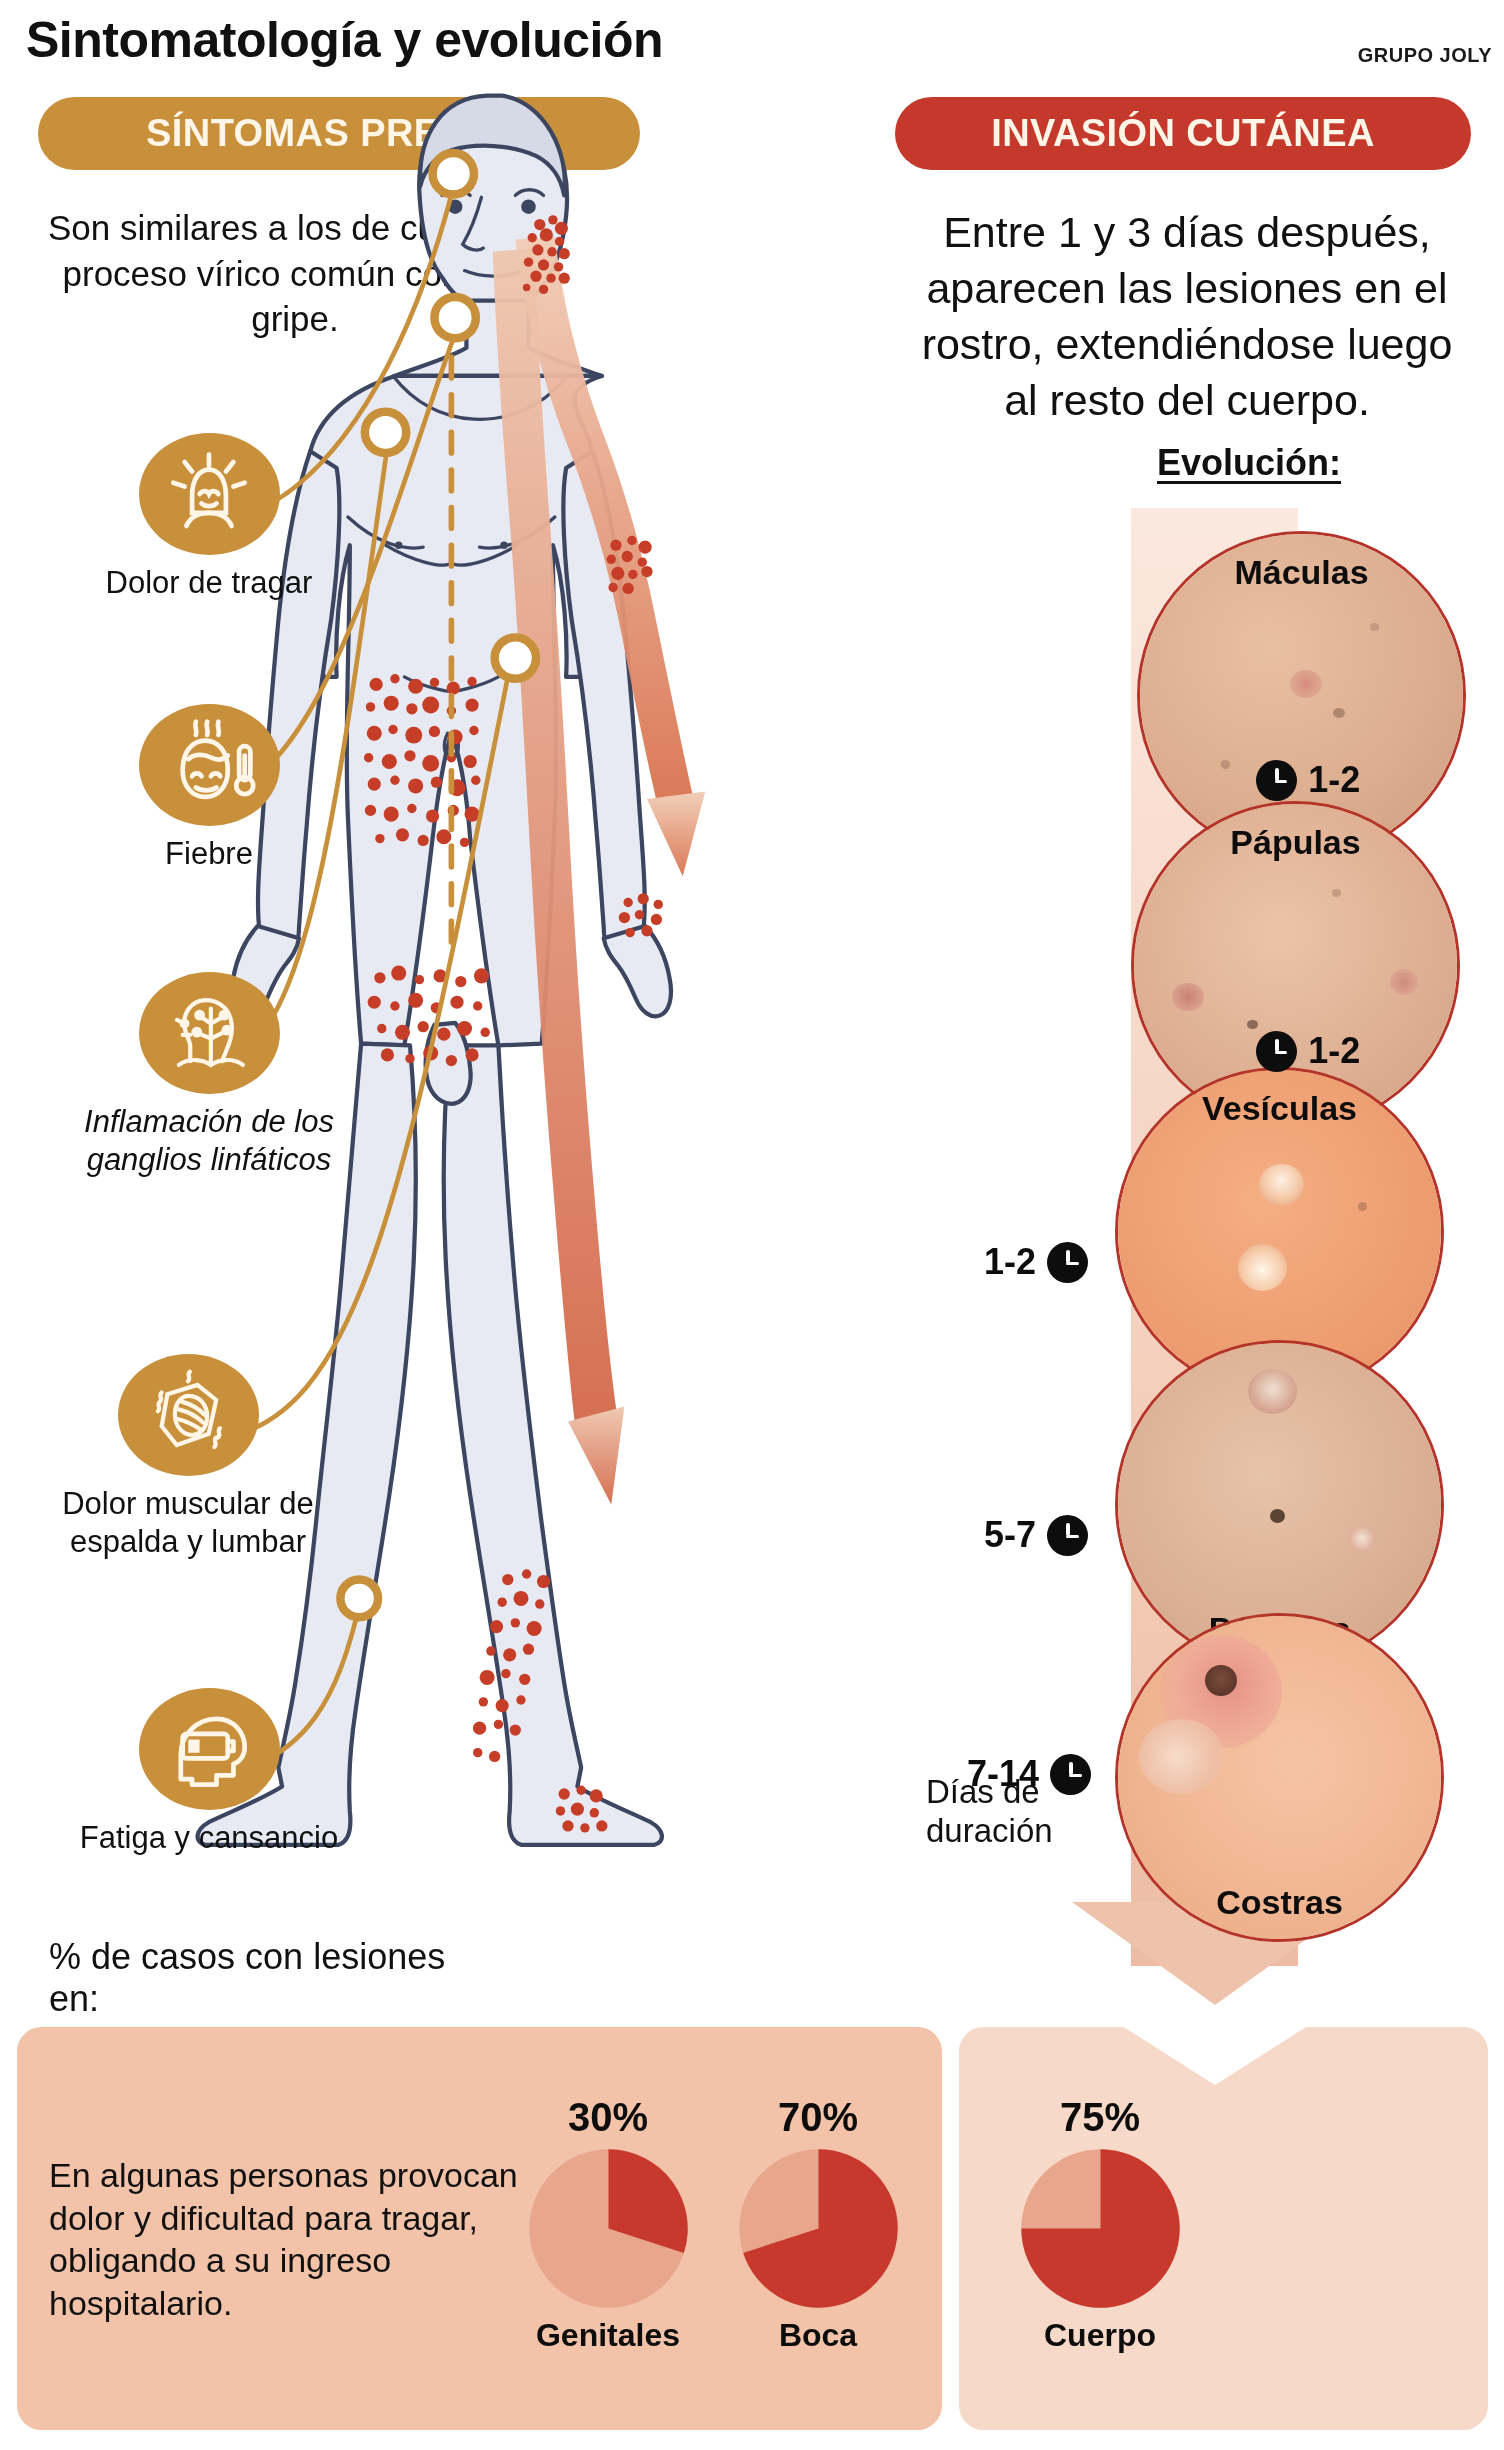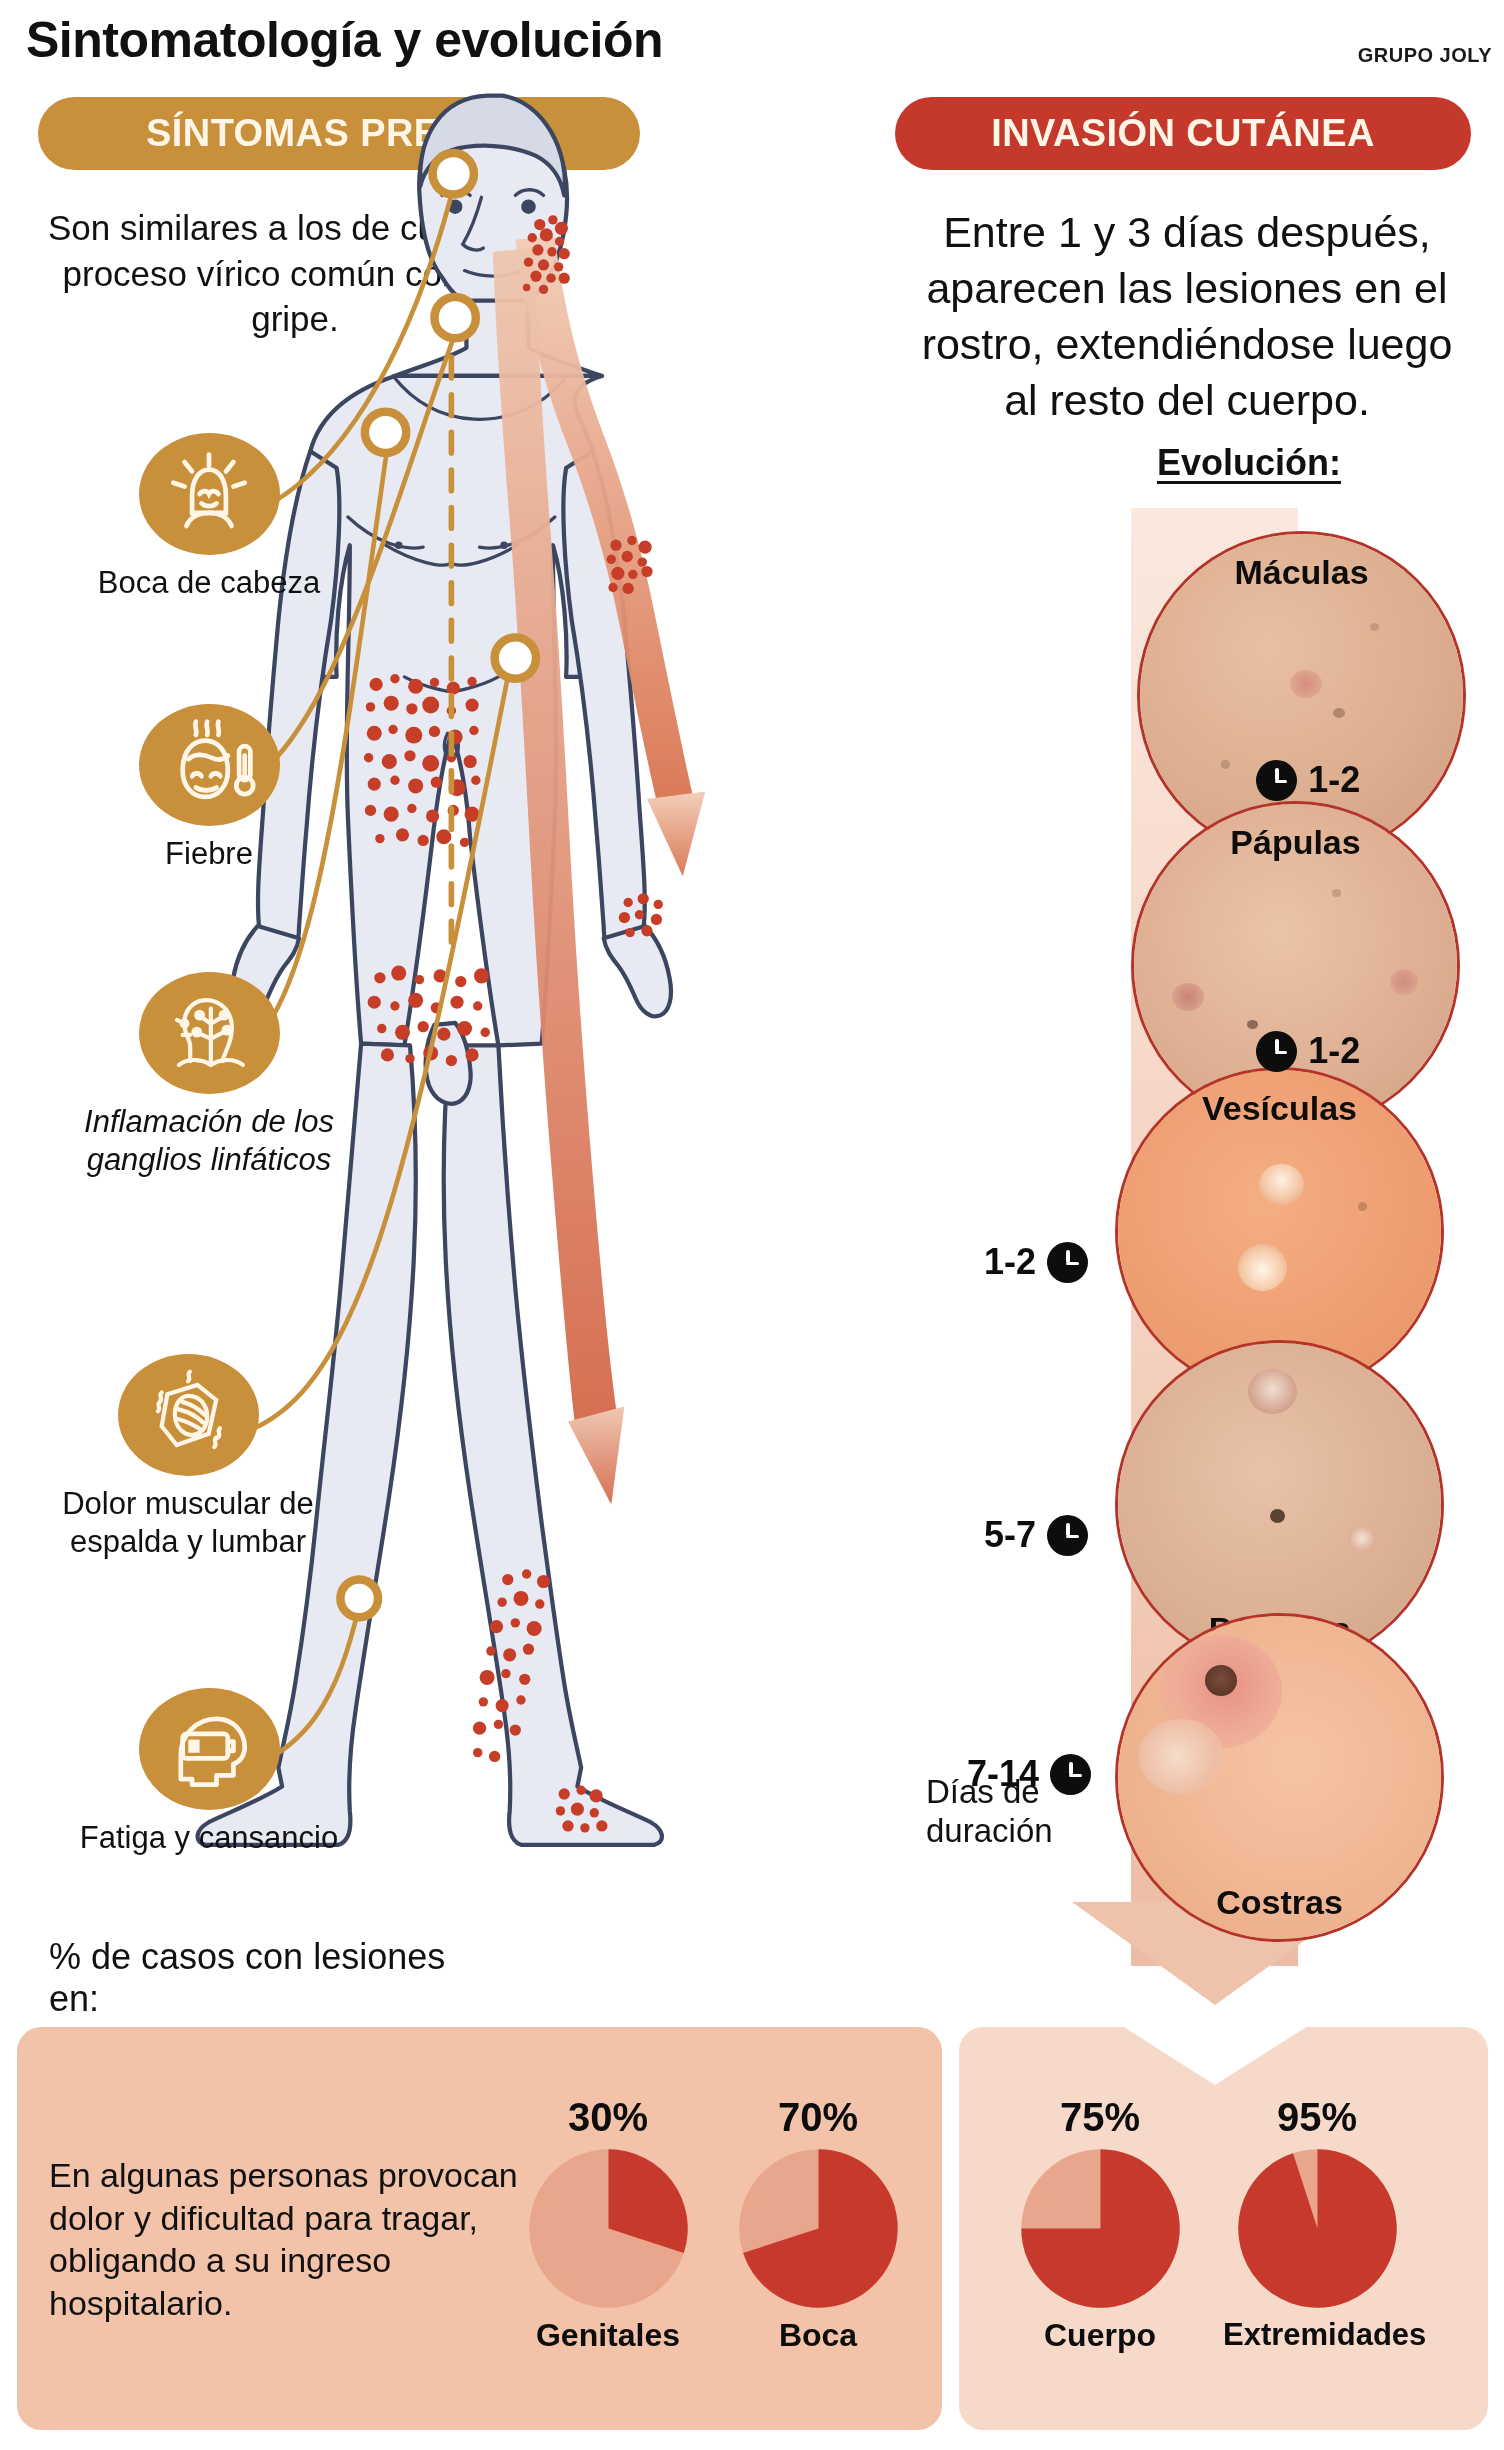--- a/index.html
+++ b/index.html
@@ -450,21 +450,21 @@
   <div class="symptom" id="symptom-0">
     <div class="sym-icon">
       <svg width="94" height="94" viewBox="0 0 100 100" fill="none" stroke="#FFF6E8" stroke-width="5" stroke-linecap="round">
         <path d="M32 52 C32 34 40 24 50 24 C60 24 68 34 68 52 L68 70 L32 70 Z"></path>
         <path d="M26 84 C30 74 40 70 50 70 C60 70 70 74 74 84"></path>
         <path d="M40 50 C43 46 48 46 50 50 C52 46 57 46 60 50"></path>
         <path d="M42 60 C46 64 54 64 58 60"></path>
         <path d="M50 20 L50 8 M32 26 L24 16 M68 26 L76 16 M24 42 L12 38 M76 42 L88 38"></path>
       </svg>
     </div>
-    <div class="sym-label">Boca de cabeza</div>
+    <div class="sym-label">Dolor de tragar</div>
   </div>
 
   <div class="symptom" id="symptom-1">
     <div class="sym-icon">
       <svg width="98" height="94" viewBox="0 0 104 100" fill="none" stroke="#FFF6E8" stroke-width="5" stroke-linecap="round">
         <path d="M24 56 C24 36 34 24 48 24 C62 24 72 36 72 56 C72 72 62 84 48 84 C34 84 24 72 24 56 Z"></path>
         <path d="M30 44 C36 38 46 38 54 42 C62 46 68 44 72 40"></path>
         <path d="M34 62 C36 58 42 58 44 62"></path>
         <path d="M54 62 C56 58 62 58 64 62"></path>
         <path d="M38 74 C44 78 54 78 60 74"></path>
@@ -619,23 +619,15 @@
 
   <div class="pie-group" id="pie-2">
     <div class="pie-pct">75%</div>
     <svg class="pie" viewBox="0 0 100 100">
       <circle cx="50" cy="50" r="48" fill="#E8A68D"></circle>
       <path id="slice-2" fill="#C6392C" d="M50 50 L50 2 A48 48 0 1 1 2.000 50.000 Z"></path>
     </svg>
     <div class="pie-label">Cuerpo</div>
   </div>
 
-  <div class="pie-group" id="pie-3">
-    <div class="pie-pct">95%</div>
-    <svg class="pie" viewBox="0 0 100 100">
-      <circle cx="50" cy="50" r="48" fill="#E8A68D"></circle>
-      <path id="slice-3" fill="#C6392C" d="M50 50 L50 2 A48 48 0 1 1 35.167 4.349 Z"></path>
-    </svg>
-    <div class="pie-label">Extremidades</div>
-  </div>
 
 </div>
 
 
 </body></html>

